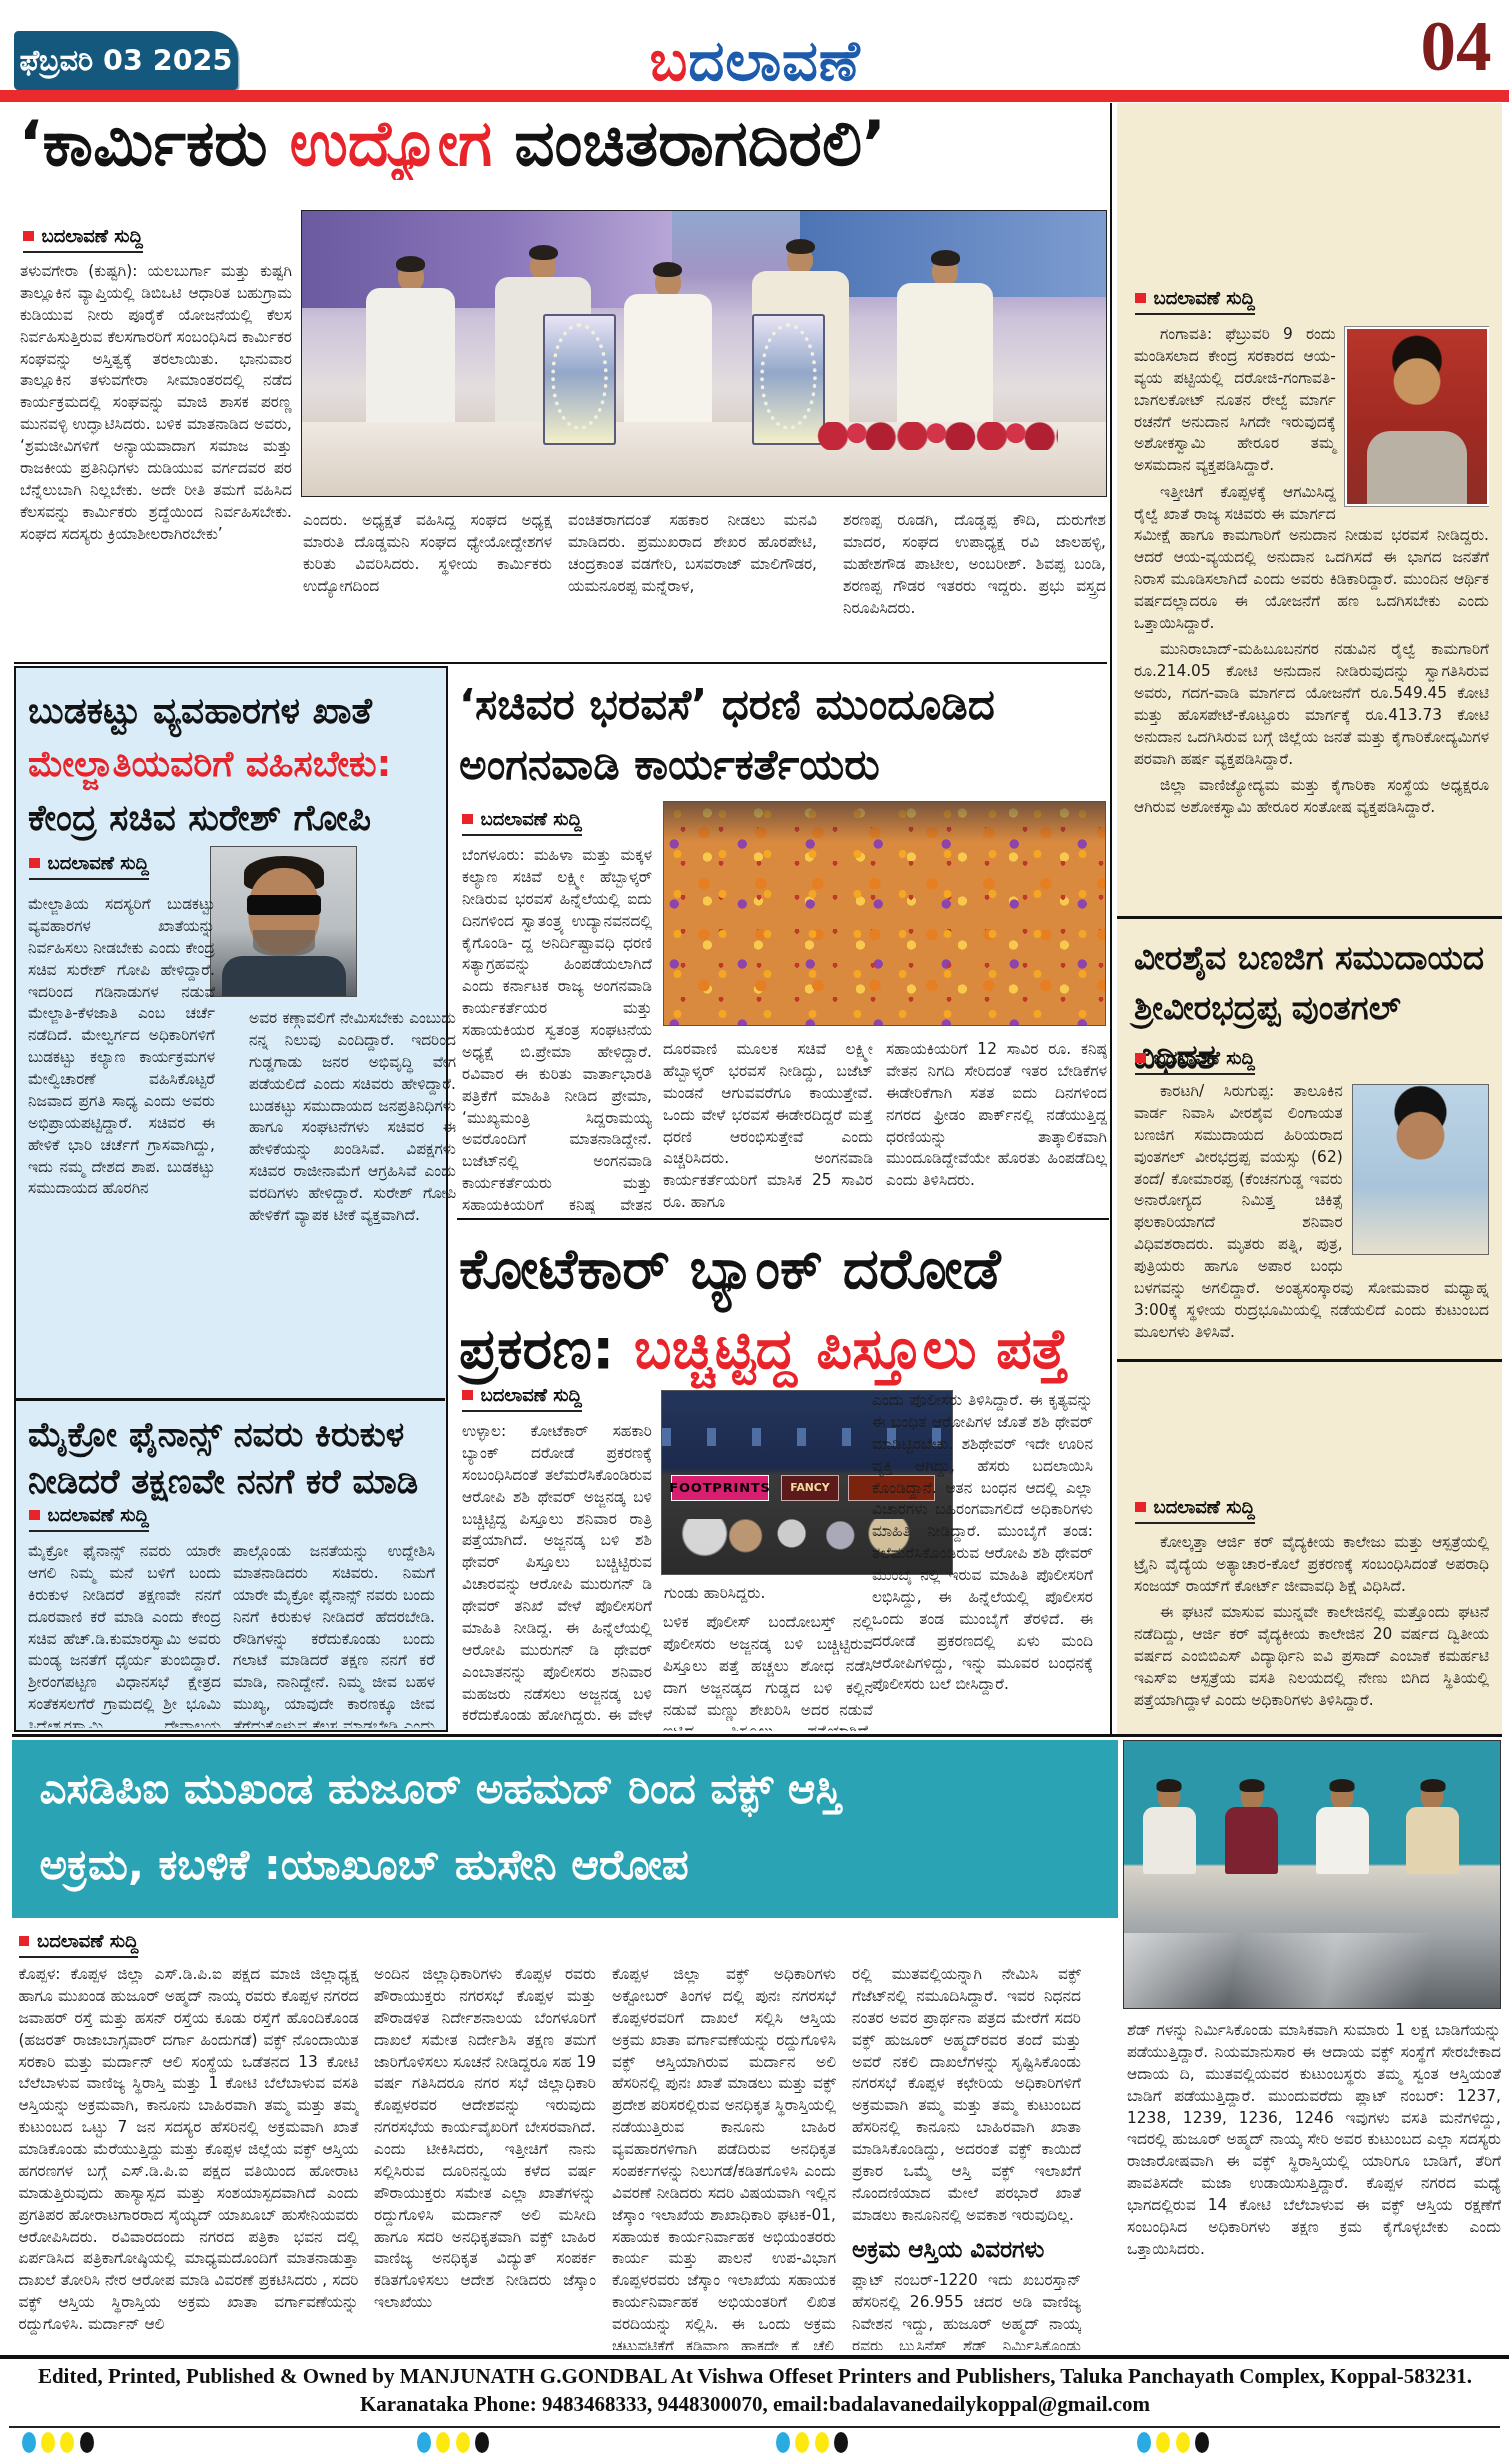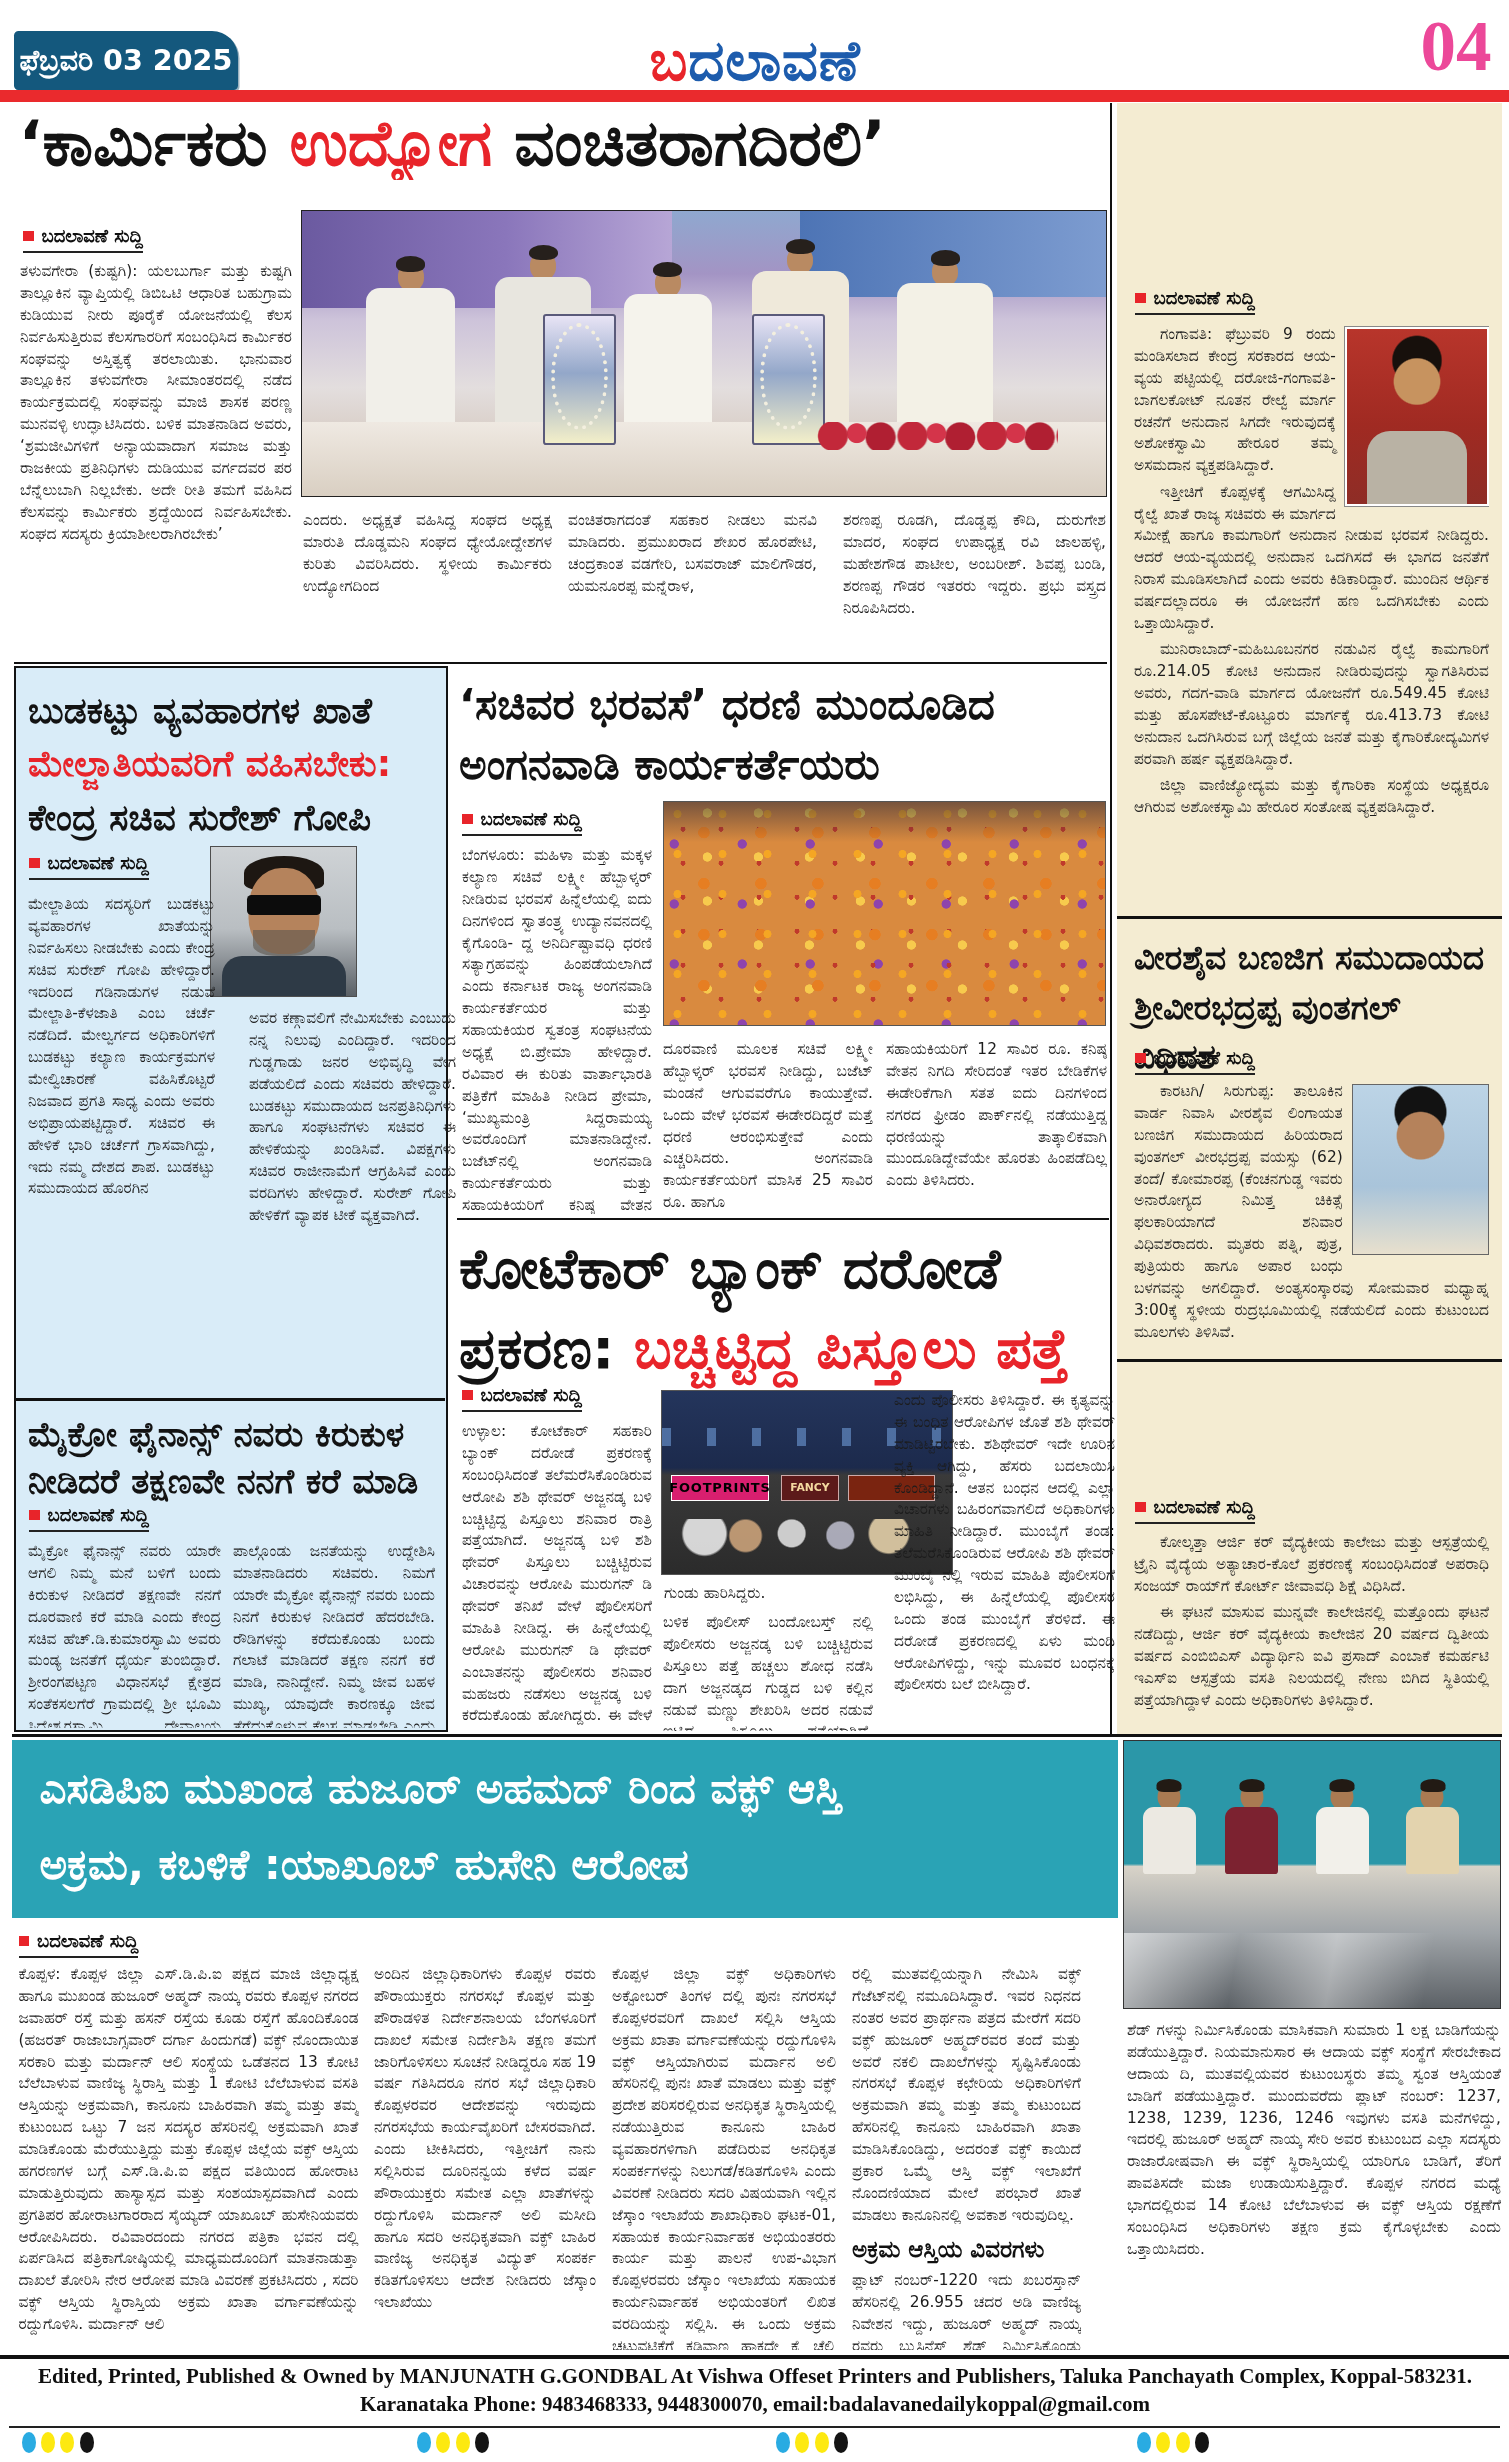--- a/index.html
+++ b/index.html
@@ -11,21 +11,21 @@
   }
   .abs { position:absolute; }
 
   
   #hdr-datebox { left:14px; top:31px; width:224px; height:59px; background:#14587d;
     border-radius:4.6px 26px 4.6px 4.6px; color:#fff; font-size:28.6px; font-weight:bold;
     display:flex; align-items:center; justify-content:center; box-shadow:1.5px 1.5px 0 #9bb2bf; }
   #hdr-title { left:0; right:0; top:28px; text-align:center; font-size:56px; font-weight:bold;
     color:#1d5cad; letter-spacing:0.8px; }
   #hdr-title .first { color:#e8242a; }
-  #hdr-page { right:18.5px; top:10.8px; font-size:71px; font-weight:bold; color:#ec4899;
+  #hdr-page { right:18.5px; top:10.8px; font-size:71px; font-weight:bold; color:#7f1d1d;
     font-family:"Liberation Serif", serif; line-height:1; }
   #hdr-redbar { left:0; top:90px; width:1510px; height:11.6px; background:#ea2a2d; }
 
   
   .headline { font-weight:bold; color:#131313; }
   .red-text { color:#e8242a; }
   .body-text { font-size:15.4px; line-height:1.42; text-align:justify; color:#1c1c1c; overflow:hidden; }
   .body-text p { text-indent:26px; margin-bottom:4.6px; }
   .byline { display:inline-flex; align-items:center; gap:7.7px; font-weight:bold; font-size:18px;
     color:#101010; border-bottom:2.3px solid #222; padding-bottom:3.9px; }
@@ -113,21 +113,21 @@
   #a7-col2 { left:663px; top:1039px; width:210px; height:175px; }
   #a7-col3 { left:886px; top:1039px; width:221px; height:175px; }
   .hline-a78 { left:457px; top:1218px; width:652px; height:2.3px; }
   #a8-headline { left:459px; top:1229px; width:652px; font-size:56px; line-height:1.42; }
   #a8-byline { left:462px; top:1384px; }
   #a8-col1 { left:462px; top:1421px; width:190px; height:310px; }
   #a8-photo { left:661px; top:1390px; width:292px; height:185px; border:1.5px solid #555;
     background:linear-gradient(180deg,#24355c 0%,#1c2a4c 42%,#3a3a3a 46%,#2b2b2b 100%); }
   #a8-caption { left:664px; top:1583px; width:286px; height:25px; }
   #a8-col2 { left:663px; top:1612px; width:210px; height:119px; }
-  #a8-col3 { left:894px; top:1390px; width:221px; height:341px; }
+  #a8-col3 { left:872px; top:1390px; width:221px; height:341px; }
 
   .shop-sign1 { position:absolute; left:3%; top:46%; width:34%; height:14%; background:#d81f6f;
     color:#000000; font-weight:bold; font-size:13px; display:flex; align-items:center; justify-content:center;
     letter-spacing:0.8px; border:1.5px solid #fff; }
   .shop-sign2 { position:absolute; left:41%; top:46%; width:20%; height:14%; background:#5c1a1a;
     color:#f4d9a0; font-weight:bold; font-size:10.8px; display:flex; align-items:center; justify-content:center;
     border:1.5px solid #caa; }
   .shop-sign3 { position:absolute; left:64%; top:46%; width:30%; height:14%; background:#7a2410;
     border:1.5px solid #caa; }
   .rail-bars { position:absolute; left:0; top:20%; width:100%; height:10%;

